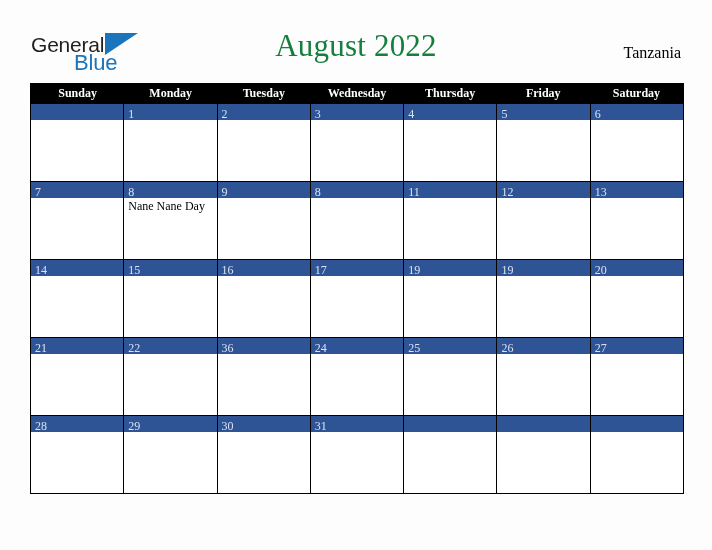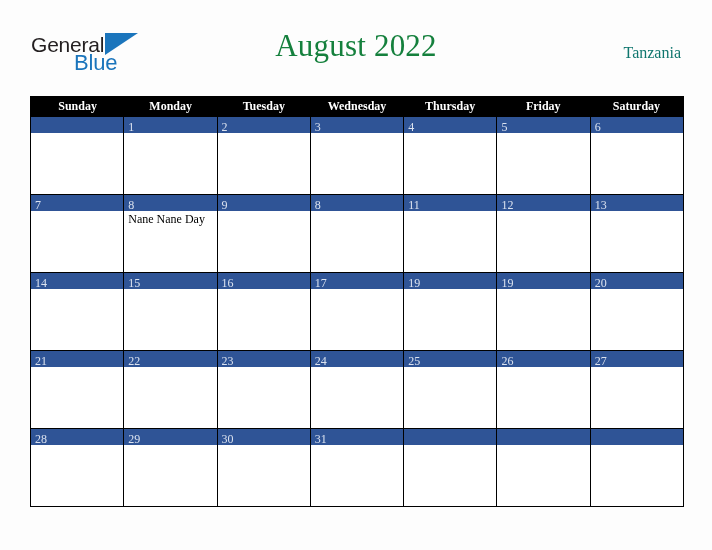--- a/index.html
+++ b/index.html
@@ -84,28 +84,28 @@
     letter-spacing: 0.2px;
   }
 
   .country {
     position: absolute;
     right: 31px;
     top: 44px;
     font-family: "Liberation Serif", serif;
     font-size: 16px;
     line-height: 18px;
-    color: #0f766e;
+    color: #000000;
   }
 
   
   .calendar {
     position: absolute;
     left: 30px;
-    top: 96px;
+    top: 83px;
     width: 652px;
     border: 1px solid #000000;
     border-top: none;
     box-sizing: content-box;
   }
 
   .weekday-row {
     display: flex;
     background: #000000;
     height: 21px;
@@ -292,21 +292,21 @@
         <div class="week-row">
           <div class="day-cell">
             <div class="day-band"><span class="day-number">21</span></div>
             <div class="day-events"></div>
           </div>
           <div class="day-cell">
             <div class="day-band"><span class="day-number">22</span></div>
             <div class="day-events"></div>
           </div>
           <div class="day-cell">
-            <div class="day-band"><span class="day-number">23</span></div>
+            <div class="day-band"><span class="day-number">36</span></div>
             <div class="day-events"></div>
           </div>
           <div class="day-cell">
             <div class="day-band"><span class="day-number">24</span></div>
             <div class="day-events"></div>
           </div>
           <div class="day-cell">
             <div class="day-band"><span class="day-number">25</span></div>
             <div class="day-events"></div>
           </div>

